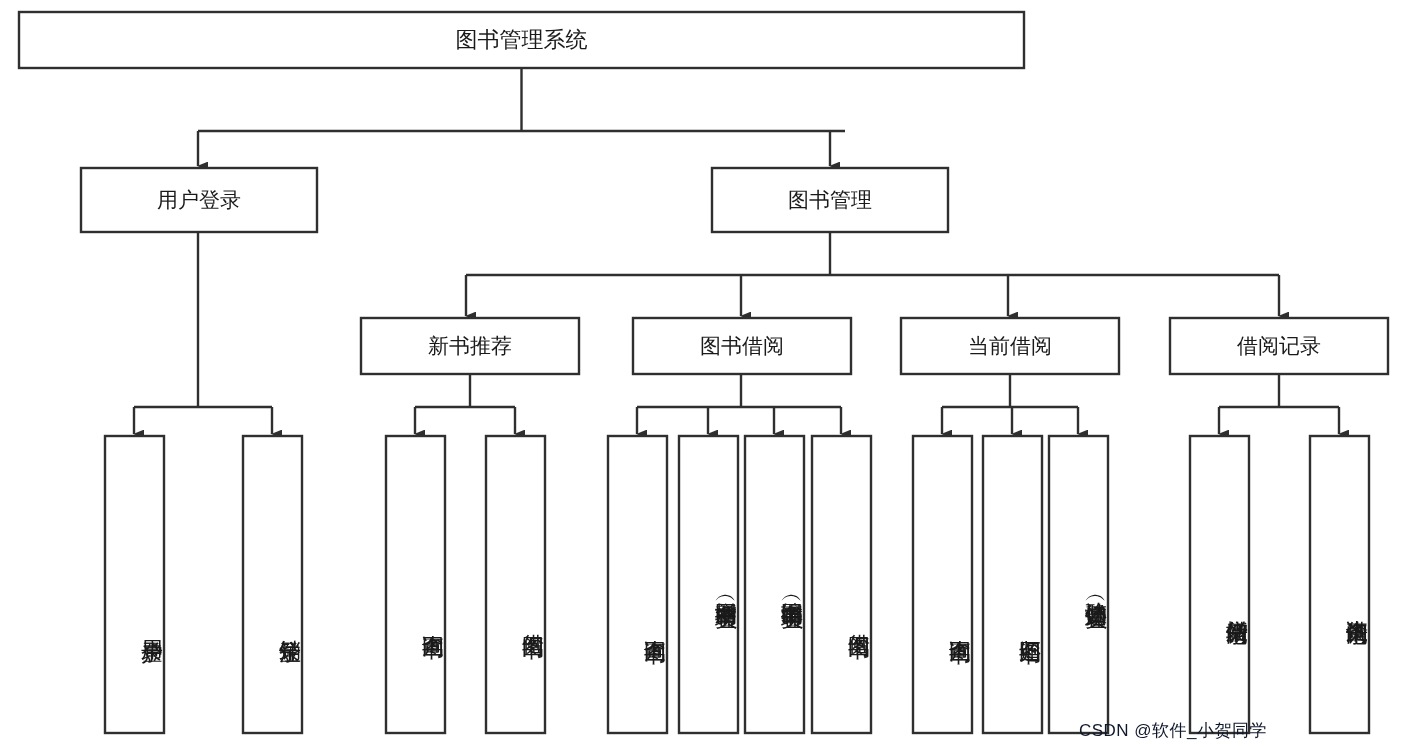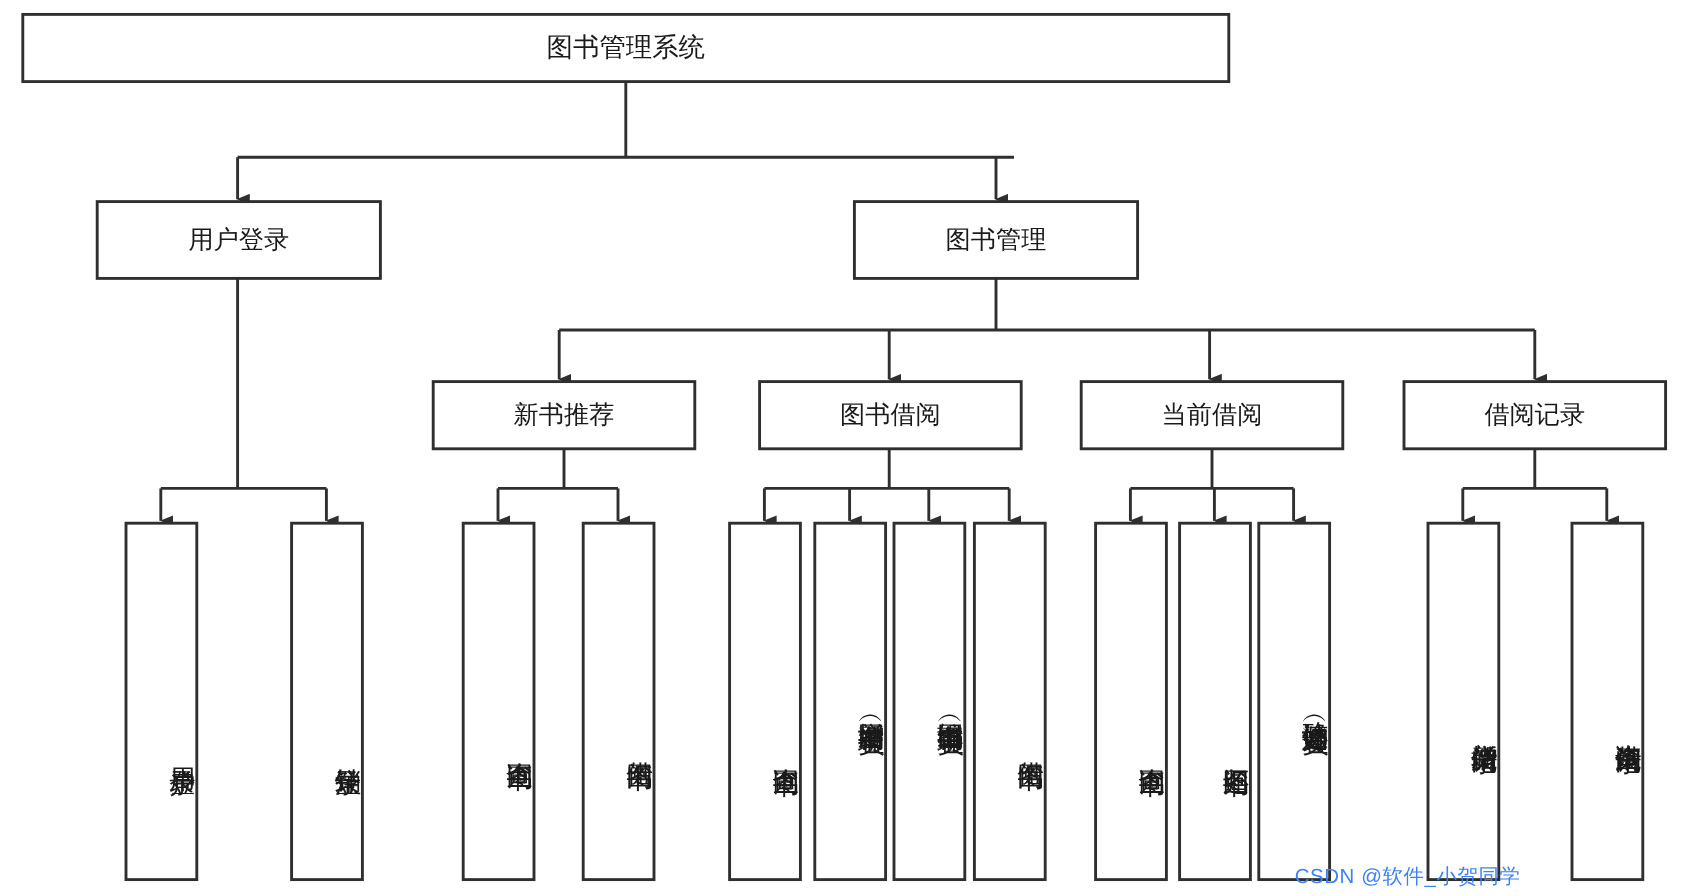--- a/index.html
+++ b/index.html
@@ -65,21 +65,21 @@
     align-items: flex-start;
     justify-content: center;
     pointer-events: none;
   }
   .watermark {
     position: absolute;
     right: 8px;
     bottom: 5px;
     font-family: "Liberation Sans", "DejaVu Sans", sans-serif;
     font-size: 17px;
-    color: #3b82f6;
+    color: #0f172a;
     white-space: nowrap;
     letter-spacing: 0.5px;
   }
 </style>
 </head>
 <body>
 
 <div id="diagram-root">
 
   <svg class="diagram" viewBox="0 0 1405 747">

